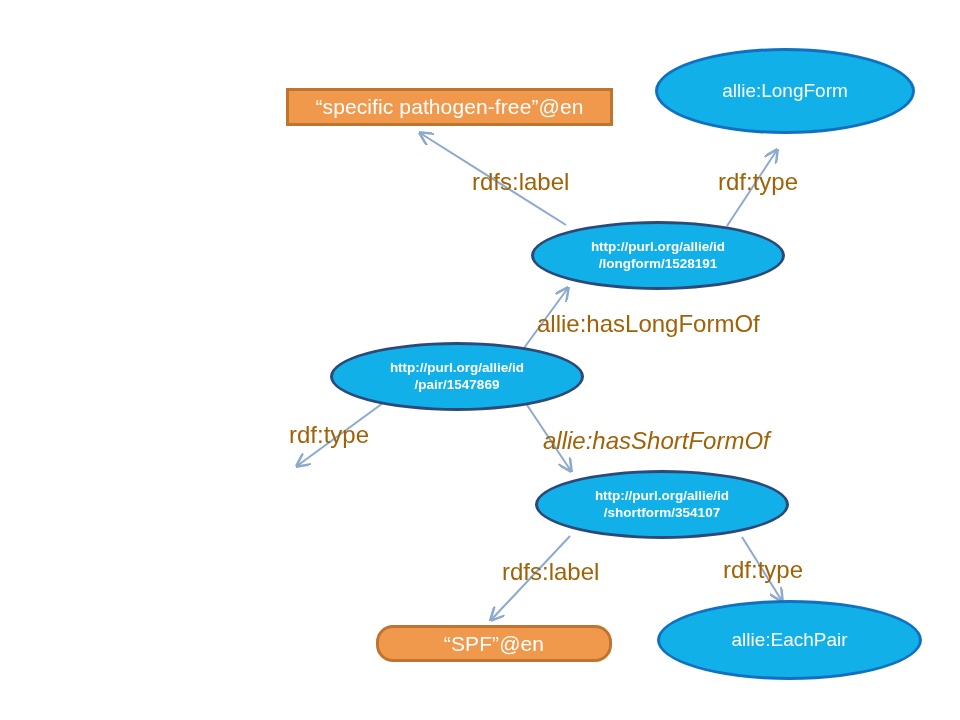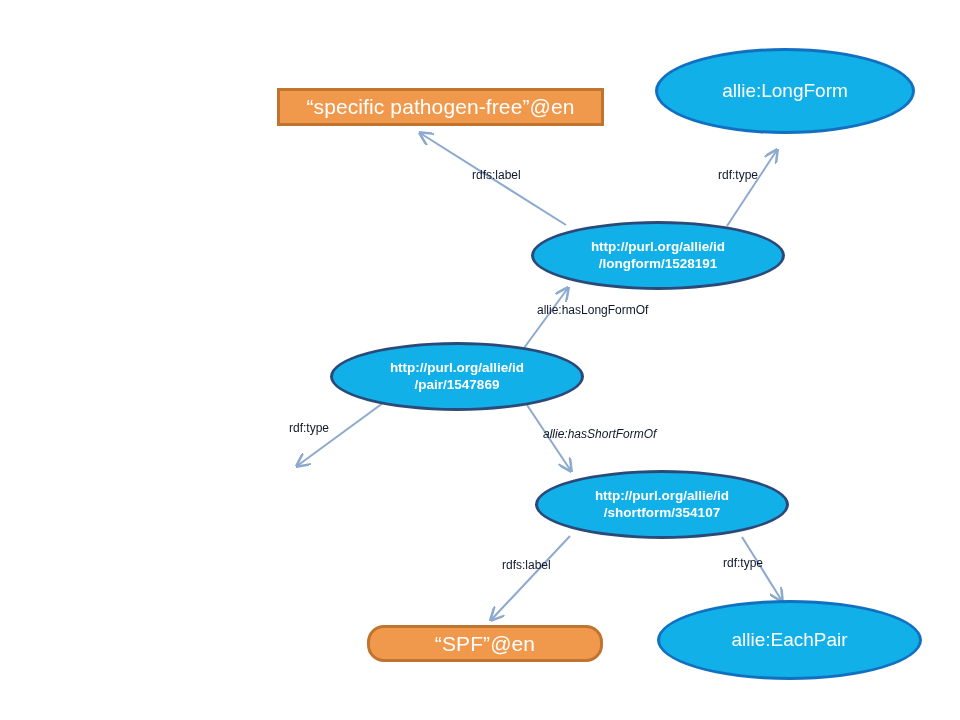--- a/index.html
+++ b/index.html
@@ -34,20 +34,21 @@
     text-align: center;
     color: #ffffff;
     z-index: 3;
   }
   .literal-node {
     background: #F0994C;
     border: 3px solid #BF7430;
     font-size: 21px;
     letter-spacing: 0.1px;
     line-height: 1.1;
+    margin-left: 9px;
   }
   .class-node {
     background: #12B0E8;
     border: 3px solid #1170C0;
     border-radius: 50%;
     font-size: 19px;
     line-height: 1.1;
   }
   .uri-node {
     background: #12B0E8;
@@ -57,22 +58,22 @@
     font-weight: bold;
     line-height: 1.25;
   }
   .uri-node .uri-text {
     display: block;
     white-space: pre-line;
   }
   
   .edge-label {
     position: absolute;
-    color: #0f172a;
-    font-size: 12px;
+    color: #a16207;
+    font-size: 24px;
     white-space: nowrap;
     z-index: 4;
   }
 </style>
 </head>
 <body>
 
 <div id="canvas">
 
   <svg id="edge-layer" viewBox="0 0 960 720">
@@ -129,21 +130,21 @@
   </div>
 
   <div class="node class-node" style="left:657px; top:600px; width:265px; height:80px;">
     <span>allie:EachPair</span>
   </div>
 
   <div class="edge-label" style="left:472px; top:168px;">rdfs:label</div>
 
   <div class="edge-label" style="left:718px; top:168px;">rdf:type</div>
 
-  <div class="edge-label" style="left:537px; top:303px;">allie:hasLongFormOf</div>
+  <div class="edge-label" style="left:537px; top:310px;">allie:hasLongFormOf</div>
 
   <div class="edge-label" style="left:289px; top:421px;">rdf:type</div>
 
   <div class="edge-label" style="left:543px; top:427px;font-style:italic;">allie:hasShortFormOf</div>
 
   <div class="edge-label" style="left:502px; top:558px;">rdfs:label</div>
 
   <div class="edge-label" style="left:723px; top:556px;">rdf:type</div>
 
 </div>

